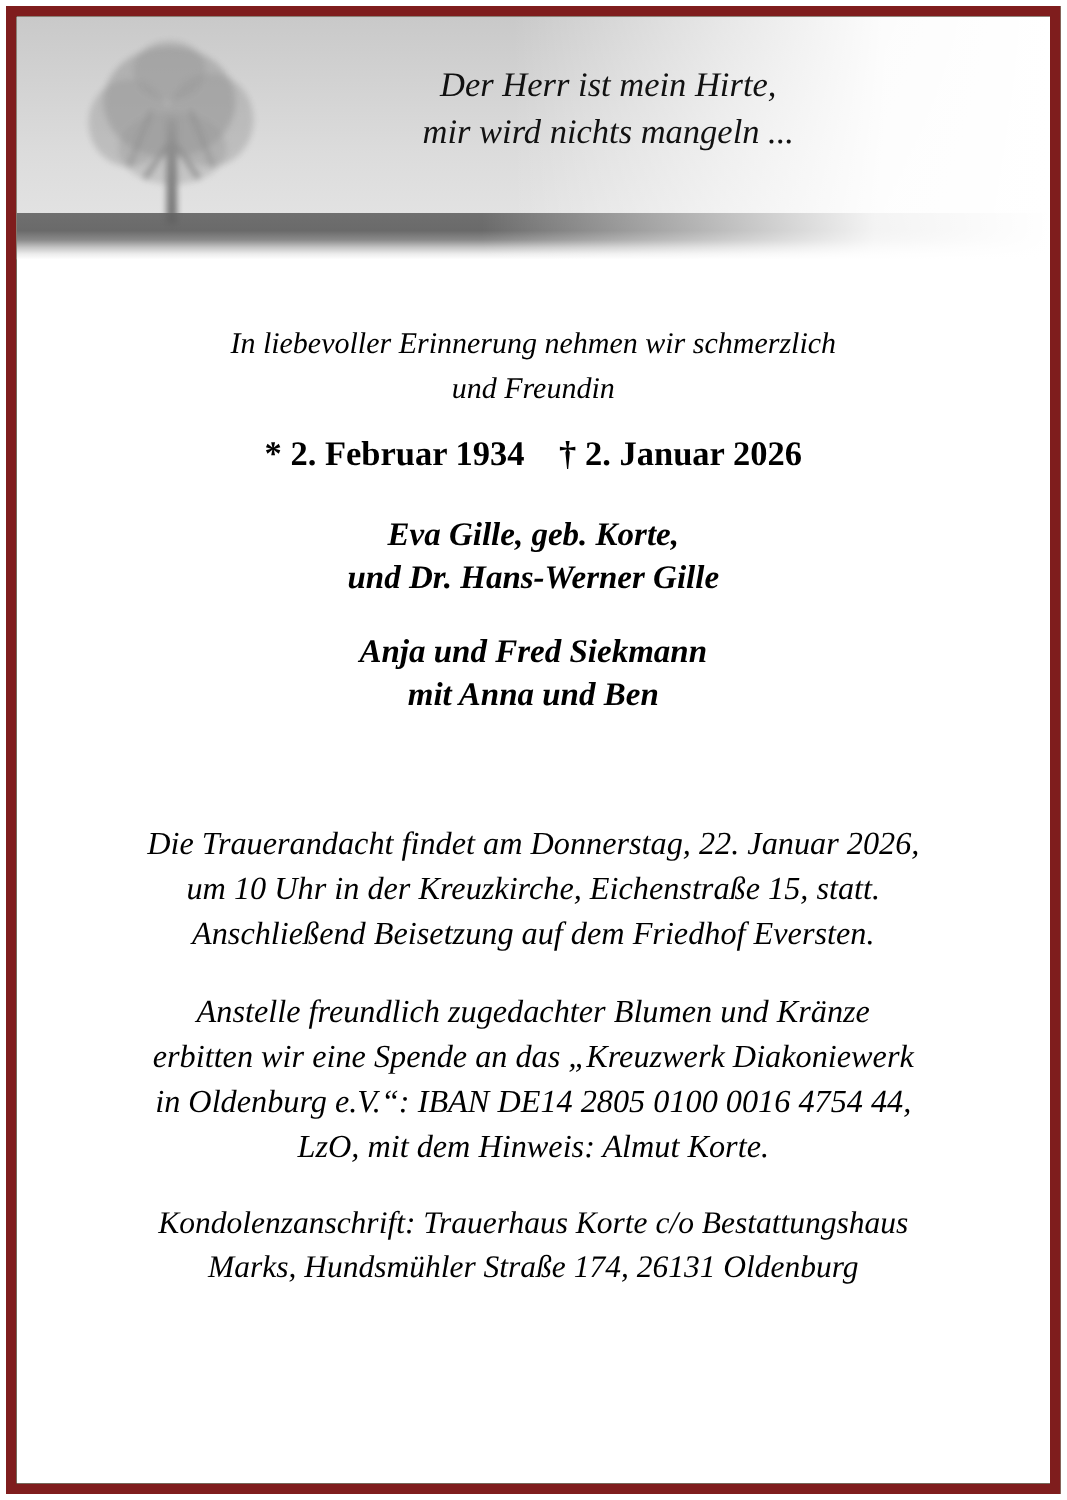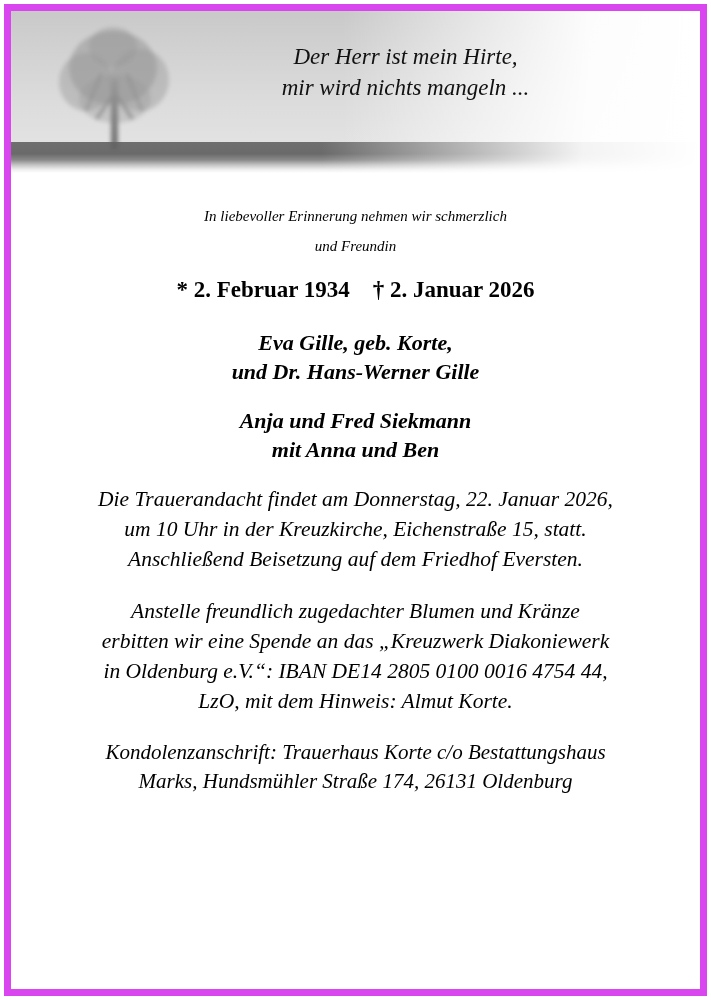--- a/index.html
+++ b/index.html
@@ -22,21 +22,21 @@
     box-sizing: border-box;
     background: #ffffff;
     padding: 4px;
   }
 
   .frame {
     position: relative;
     width: 100%;
     height: 100%;
     box-sizing: border-box;
-    border: 7px solid #d946ef;
+    border: 7px solid #7f1d1d;
     background: #14532d;
     overflow: hidden;
   }
 
   .inner {
     position: relative;
     width: 100%;
     height: 100%;
     box-sizing: border-box;
     background: #ffffff;
@@ -145,23 +145,23 @@
   .verse .line { display: block; white-space: pre; }
 
   
   .body-area {
     position: relative;
     padding: 0 26px;
     text-align: center;
   }
 
   .intro {
-    margin-top: 28px;
-    font-style: italic;
-    font-size: 15px;
+    margin-top: 41px;
+    font-style: italic;
+    font-size: 20px;
     line-height: 30px;
   }
   .intro .line { display: block; white-space: pre; }
 
   .name {
     margin-top: 52px;
     font-style: italic;
     font-weight: bold;
     font-size: 52px;
     line-height: 56px;
@@ -181,21 +181,21 @@
     font-style: italic;
     font-weight: bold;
     font-size: 22px;
     line-height: 29px;
   }
   .family .group { margin-bottom: 20px; }
   .family .group:last-child { margin-bottom: 0; }
   .family .line { display: block; white-space: pre; }
 
   .service {
-    margin-top: 20px;
+    margin-top: 70px;
     font-style: italic;
     font-size: 21.5px;
     line-height: 30px;
   }
   .service .line { display: block; white-space: pre; }
 
   .donation {
     margin-top: 22px;
     font-style: italic;
     font-size: 21.5px;

